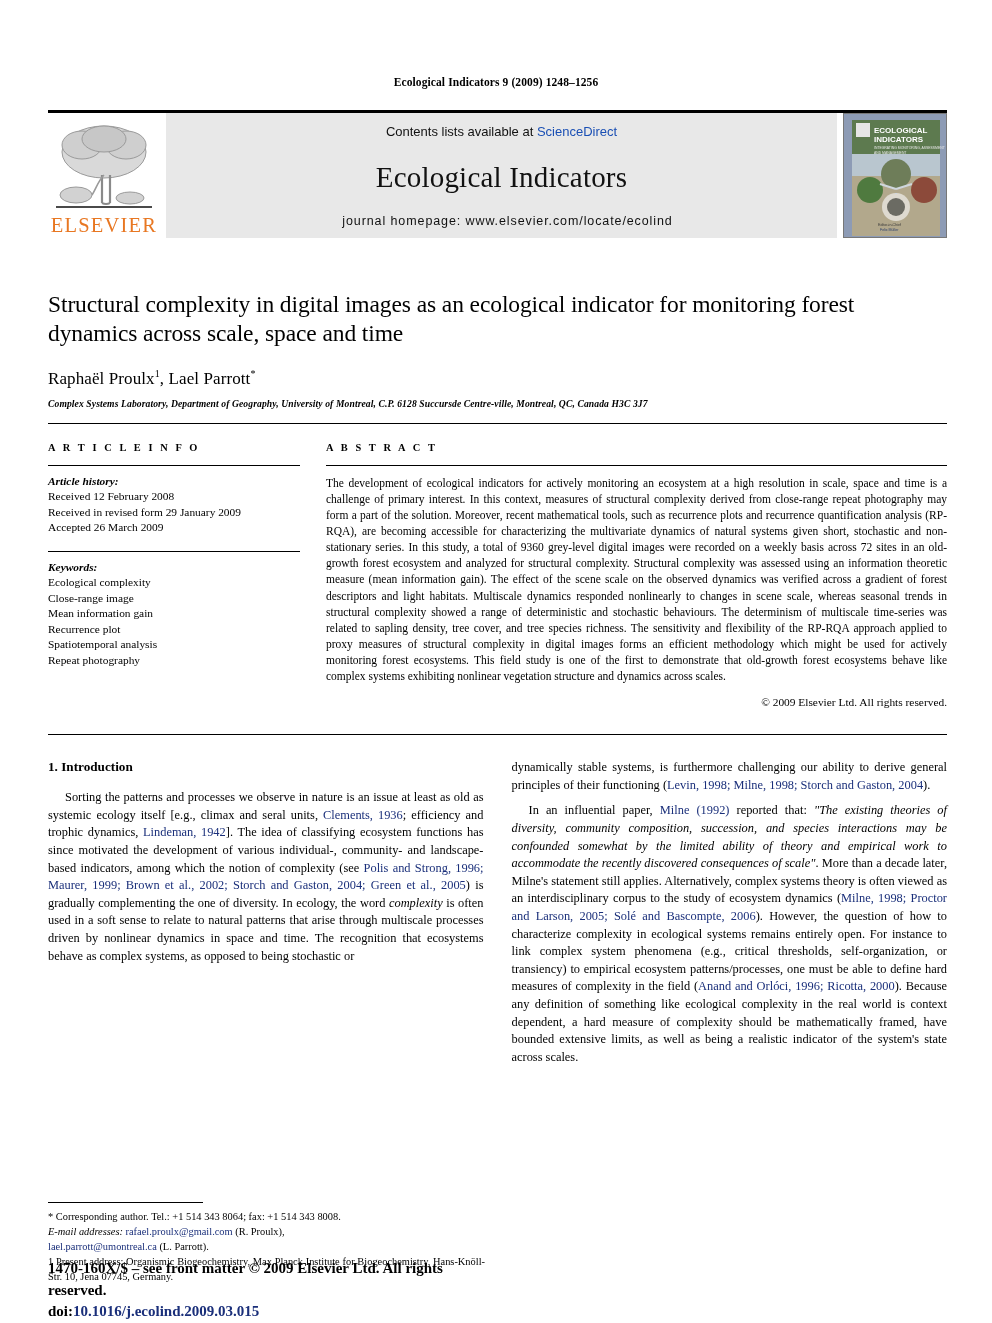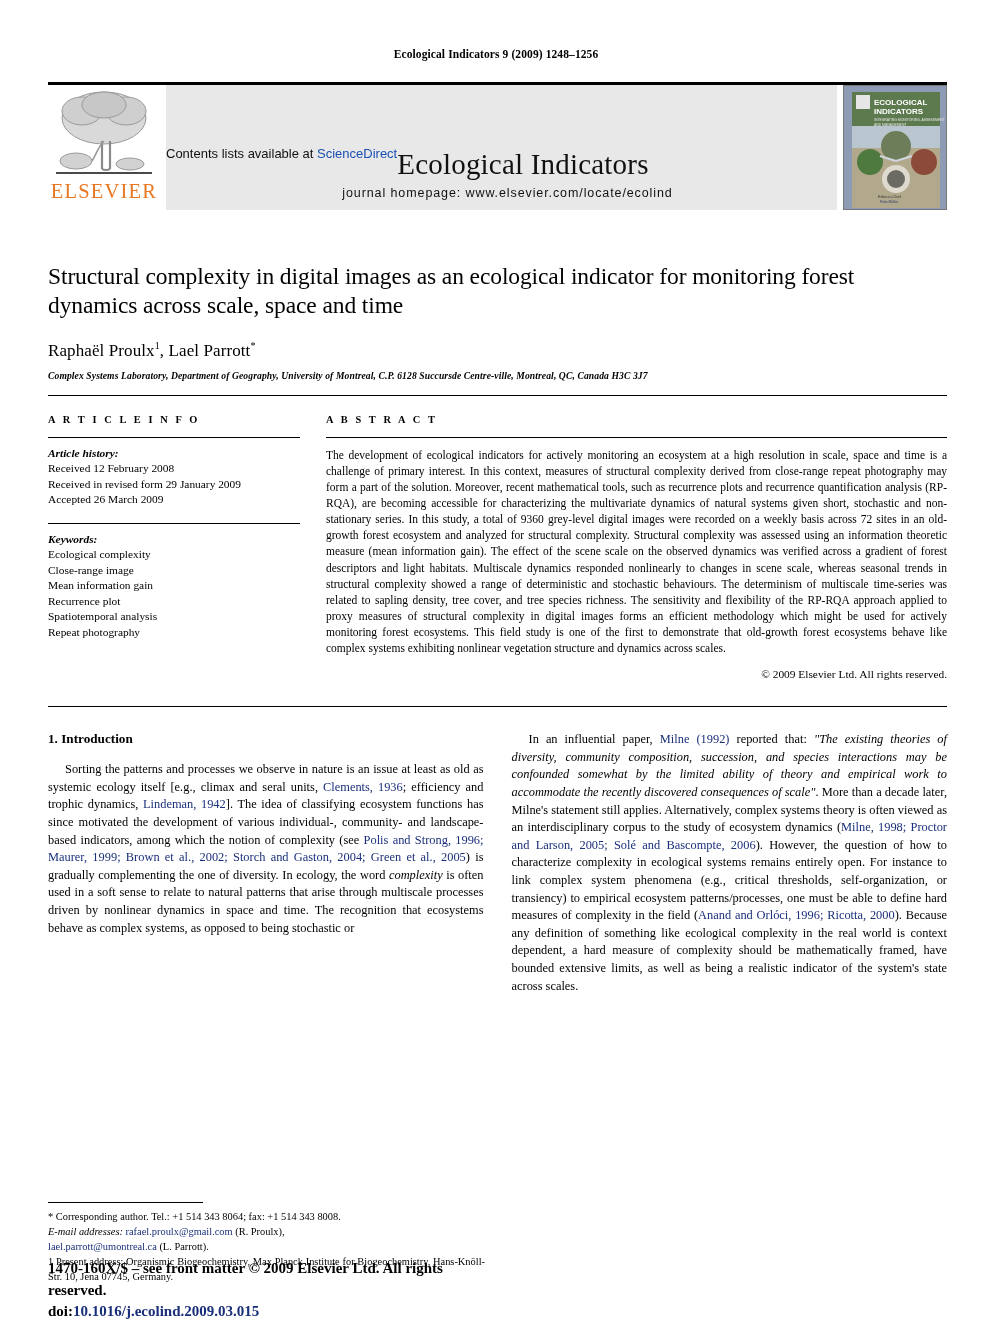--- a/index.html
+++ b/index.html
@@ -12,51 +12,52 @@
     position: relative;
     overflow: hidden;
   }
   .page { position:absolute; inset:0; padding: 0; }
 
   
   .runhead {
     text-align: center;
     font-size: 11.5px;
     font-weight: bold;
-    padding-top: 48px;
+    padding-top: 76px;
     letter-spacing: 0.1px;
   }
 
   
   .masthead {
     margin: 22px 45px 0 48px;
     border-top: 3px solid #000;
     display: flex;
     align-items: stretch;
     height: 128px;
   }
   .elsevier-logo {
     width: 112px; flex: 0 0 112px;
+    padding-top: 6px;
     display:flex; flex-direction:column; align-items:center; justify-content:flex-start;
   }
   .tree-box { width: 104px; height: 94px; position: relative; }
   .elsevier-word {
     font-family: "Liberation Serif", serif;
     font-size: 20.5px;
     letter-spacing: 1.2px;
     color: #E87722;
     margin-top: 1px;
     font-weight: 400;
   }
   .mast-center {
     flex: 1 1 auto;
     background: #e8e8e8;
     margin-left: 6px;
     margin-right: 6px;
-    display: flex; 
+    display: flex; flex-direction: column;
     align-items: center; justify-content: flex-start;
     padding-top: 11px;
     position: relative;
   }
   .contents-line { font-size: 13px; font-family:"Liberation Sans",sans-serif; color:#111; }
   .contents-line .sd { color:#1a4fb4; }
   .journal-title {
     font-size: 29px;
     margin-top: 22px;
     letter-spacing: .2px;
@@ -271,20 +272,21 @@
   </div>
 
   <div class="rule-body"></div>
 
   <div class="body2col">
     <div class="bcol">
       <h2 class="secnum">1. Introduction</h2>
       <p class="body">Sorting the patterns and processes we observe in nature is an issue at least as old as systemic ecology itself [e.g., climax and seral units, <span class="ref">Clements, 1936</span>; efficiency and trophic dynamics, <span class="ref">Lindeman, 1942</span>]. The idea of classifying ecosystem functions has since motivated the development of various individual-, community- and landscape-based indicators, among which the notion of complexity (see <span class="ref">Polis and Strong, 1996; Maurer, 1999; Brown et al., 2002; Storch and Gaston, 2004; Green et al., 2005</span>) is gradually complementing the one of diversity. In ecology, the word <span class="it">complexity</span> is often used in a soft sense to relate to natural patterns that arise through multiscale processes driven by nonlinear dynamics in space and time. The recognition that ecosystems behave as complex systems, as opposed to being stochastic or</p>
     </div>
     <div class="bcol">
+      <p class="body" style="text-indent:0">dynamically stable systems, is furthermore challenging our ability to derive general principles of their functioning (<span class="ref">Levin, 1998; Milne, 1998; Storch and Gaston, 2004</span>).</p>
       <p class="body">In an influential paper, <span class="ref">Milne (1992)</span> reported that: <span class="it">"The existing theories of diversity, community composition, succession, and species interactions may be confounded somewhat by the limited ability of theory and empirical work to accommodate the recently discovered consequences of scale"</span>. More than a decade later, Milne's statement still applies. Alternatively, complex systems theory is often viewed as an interdisciplinary corpus to the study of ecosystem dynamics (<span class="ref">Milne, 1998; Proctor and Larson, 2005; Solé and Bascompte, 2006</span>). However, the question of how to characterize complexity in ecological systems remains entirely open. For instance to link complex system phenomena (e.g., critical thresholds, self-organization, or transiency) to empirical ecosystem patterns/processes, one must be able to define hard measures of complexity in the field (<span class="ref">Anand and Orlóci, 1996; Ricotta, 2000</span>). Because any definition of something like ecological complexity in the real world is context dependent, a hard measure of complexity should be mathematically framed, have bounded extensive limits, as well as being a realistic indicator of the system's state across scales.</p>
     </div>
   </div>
 
   <div class="footnote-area">
     <div class="fn-rule"></div>
     <p class="fn ind">* Corresponding author. Tel.: +1 514 343 8064; fax: +1 514 343 8008.</p>
     <p class="fn ind">
       <span class="it">E-mail addresses:</span>
       <span class="mail">rafael.proulx@gmail.com</span><span> (R. Proulx),</span>

